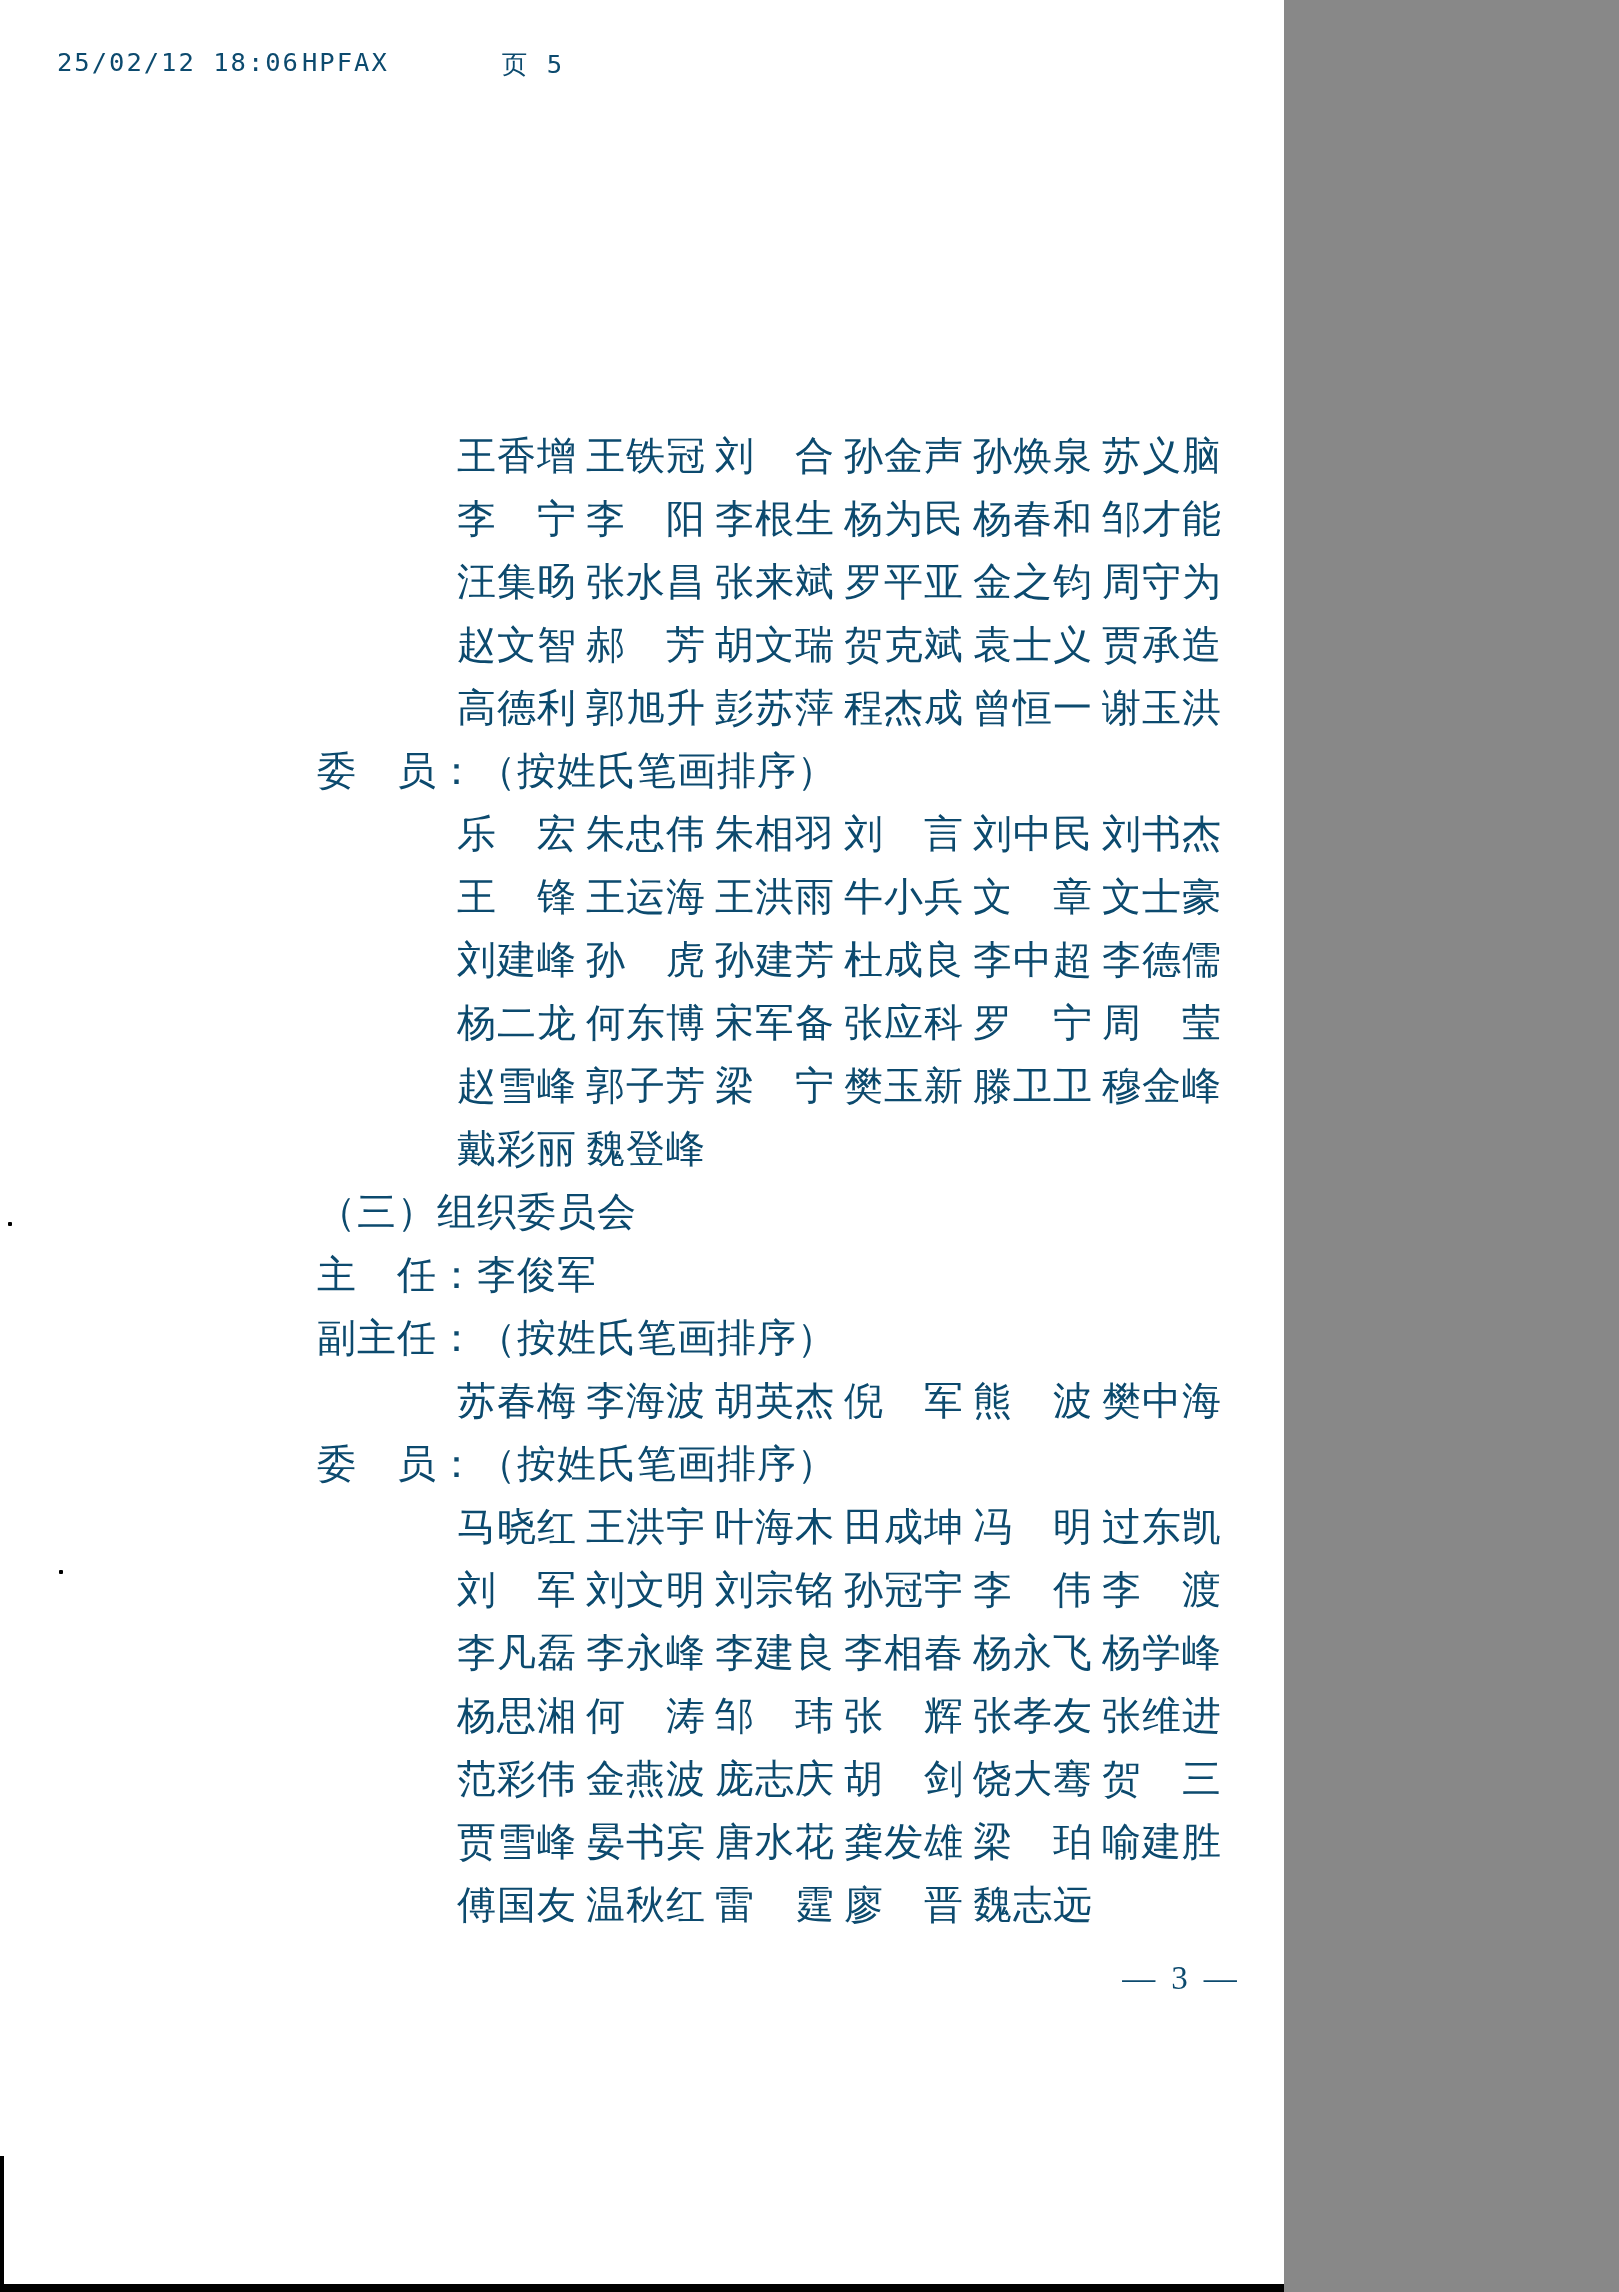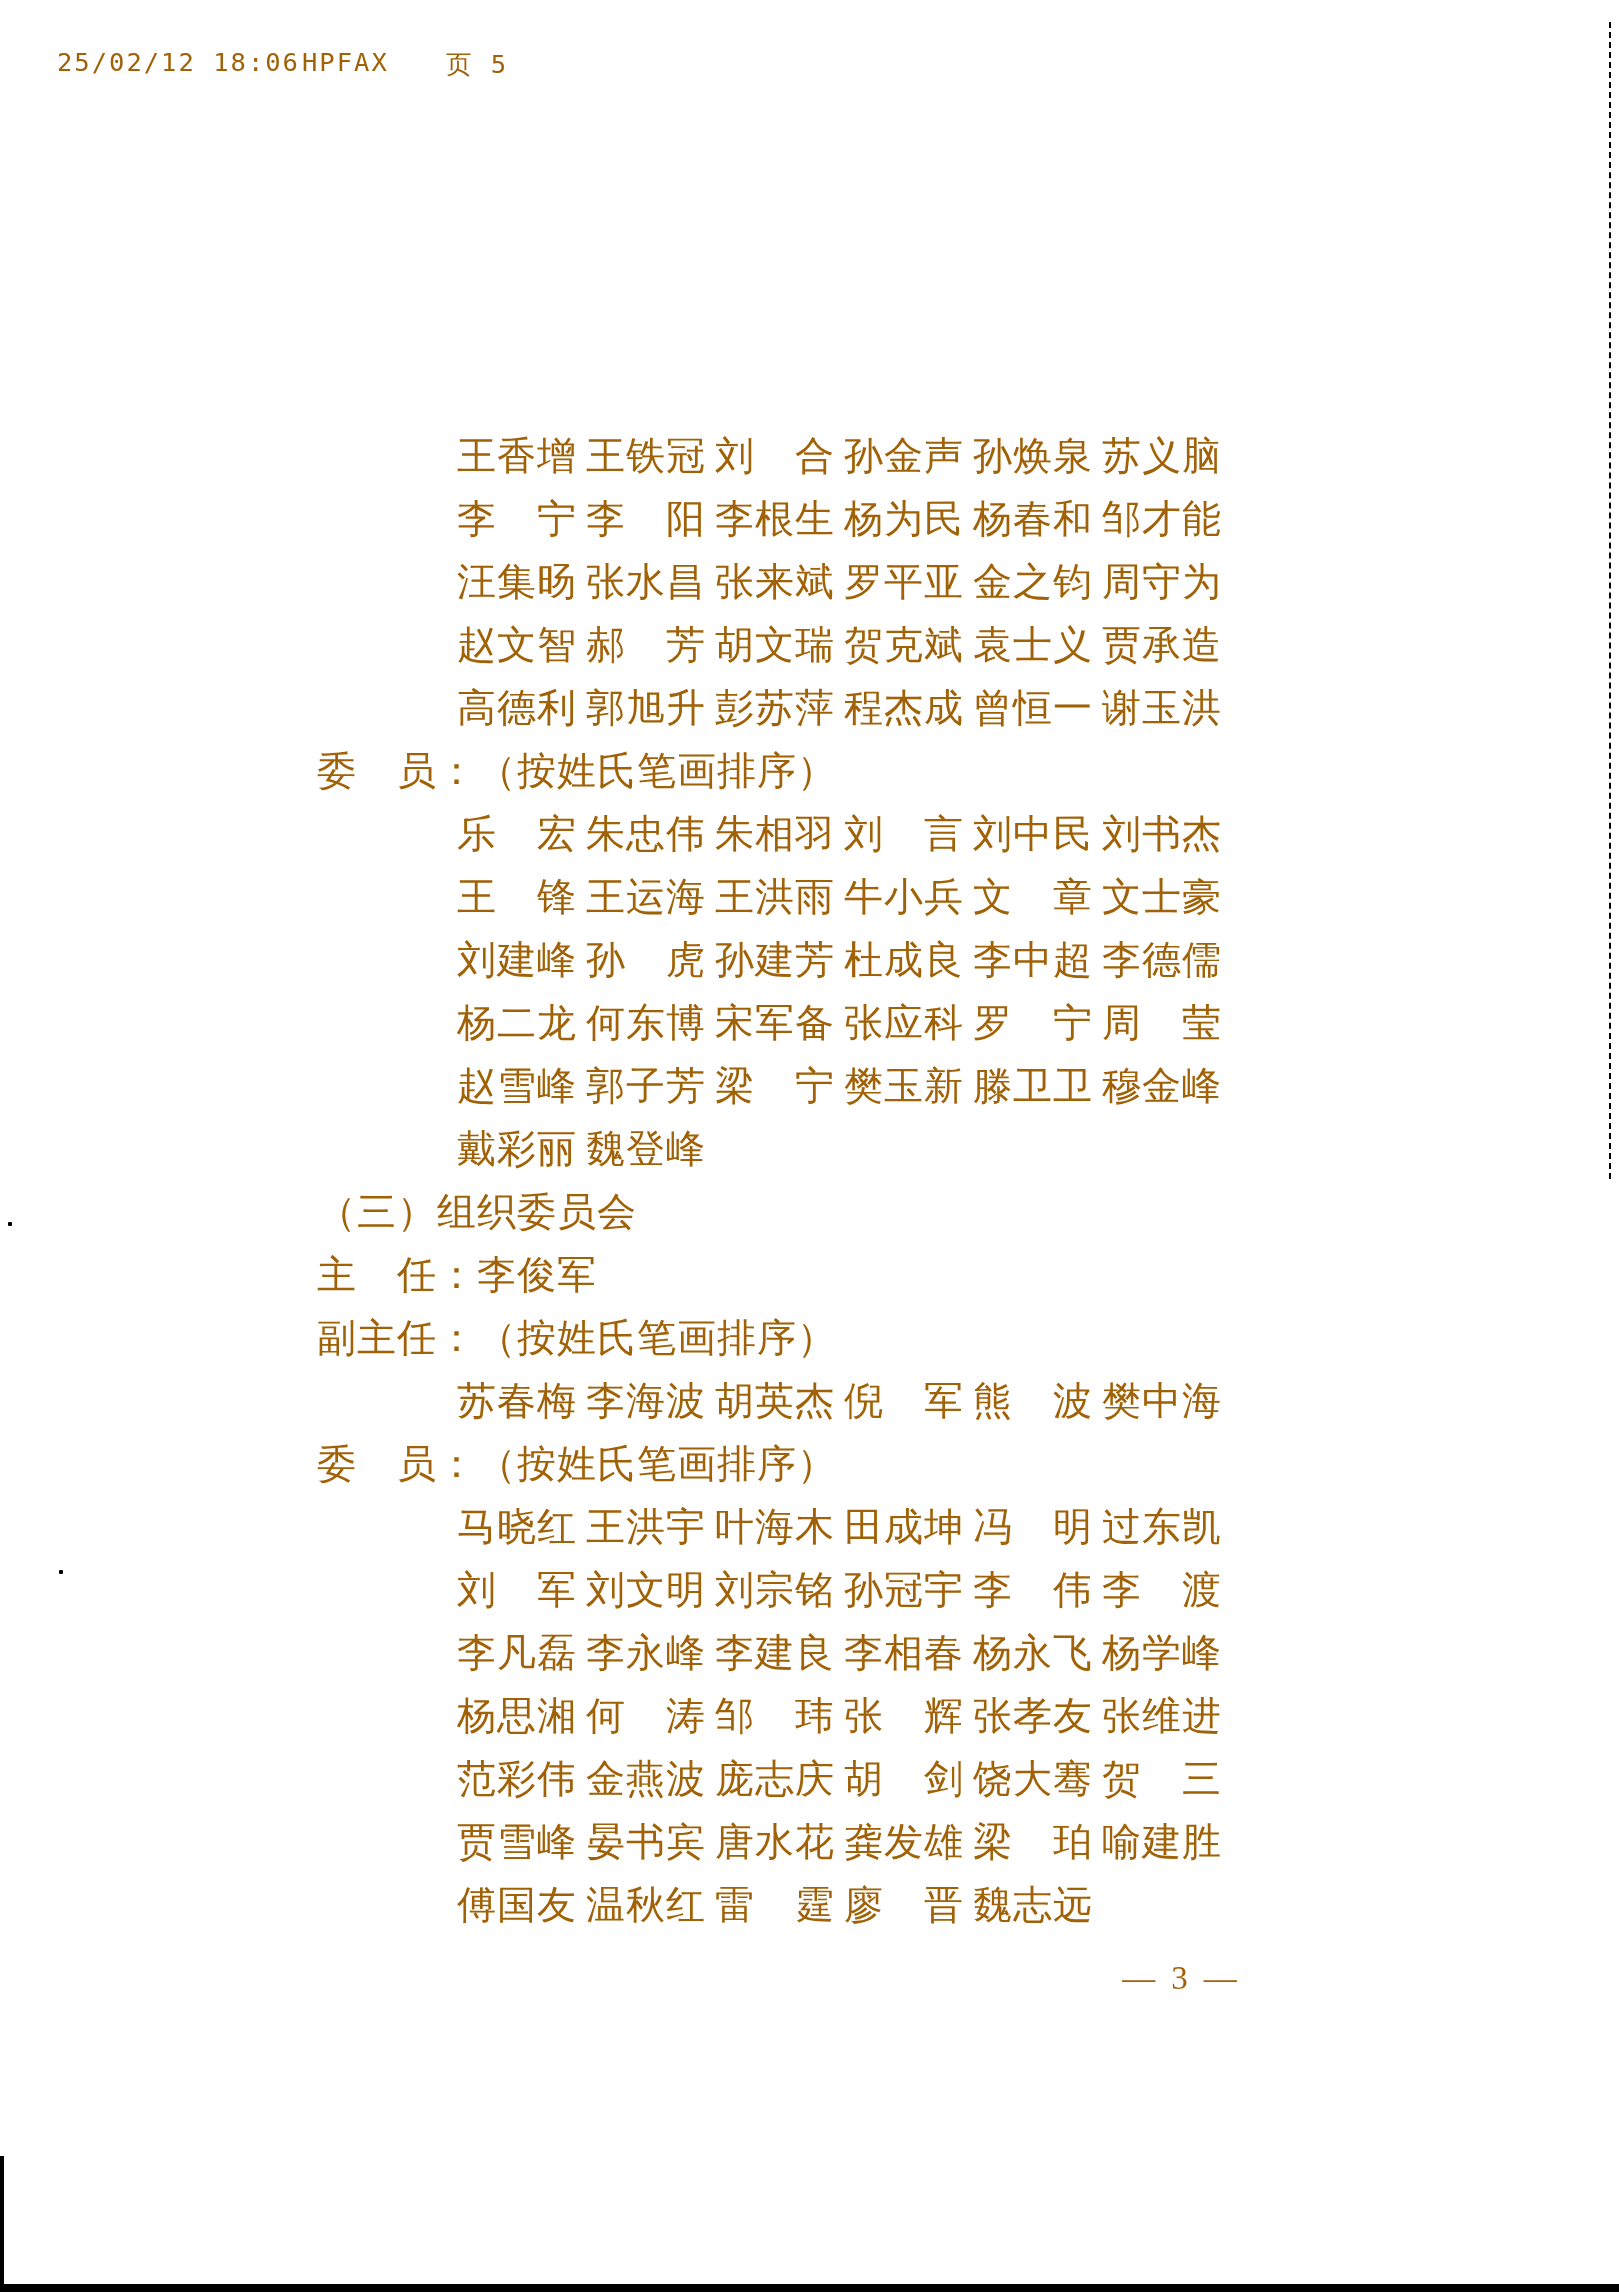--- a/index.html
+++ b/index.html
@@ -1,33 +1,33 @@
 <!DOCTYPE html>
 <html><head>
 <meta charset="utf-8">
 <style>
   html,body{margin:0;padding:0;background:#888;}
   .page{
     position:relative;
-    width:1619px;height:2293px;
+    width:1284px;height:2293px;
     background:#ffffff;
     overflow:hidden;
     font-family:"Liberation Serif","DejaVu Serif",serif;
-    color:#a16207;
+    color:#0c4a6e;
   }
   
   .fax-header{
     position:absolute;left:57px;top:47px;
     font-family:"DejaVu Sans Mono","Liberation Mono",monospace;
     font-size:25.5px;letter-spacing:2px;white-space:nowrap;
     display:flex;
   }
   .fax-header .dt{width:245px;}
   .fax-header .dev{width:144px;}
-  .fax-header .pg{width:118px;}
+  .fax-header .pg{width:118px;text-align:right;}
   
   .content{
     position:absolute;left:317px;top:424px;width:1039px;
     font-size:39px;line-height:63px;
     font-weight:500;
   }
   .line{height:63px;white-space:nowrap;}
   .names-row{
     margin-left:140px;
     display:grid;

